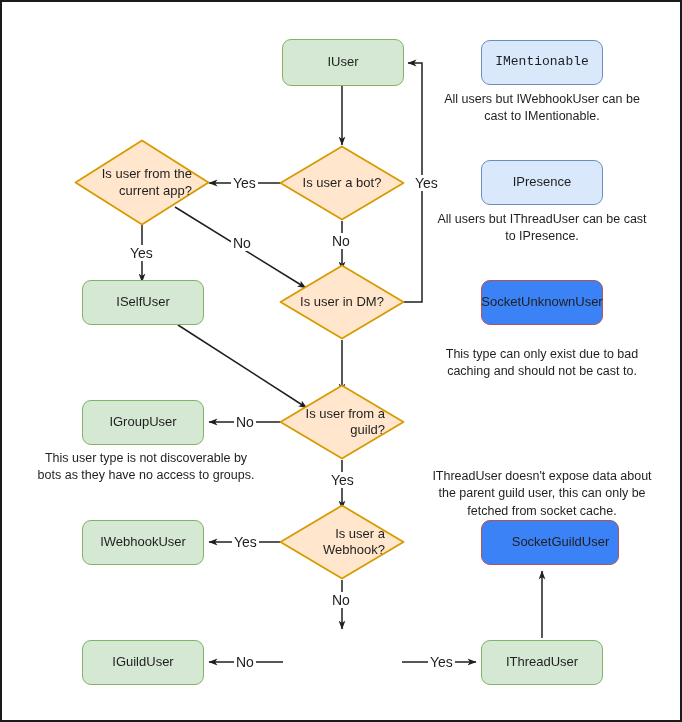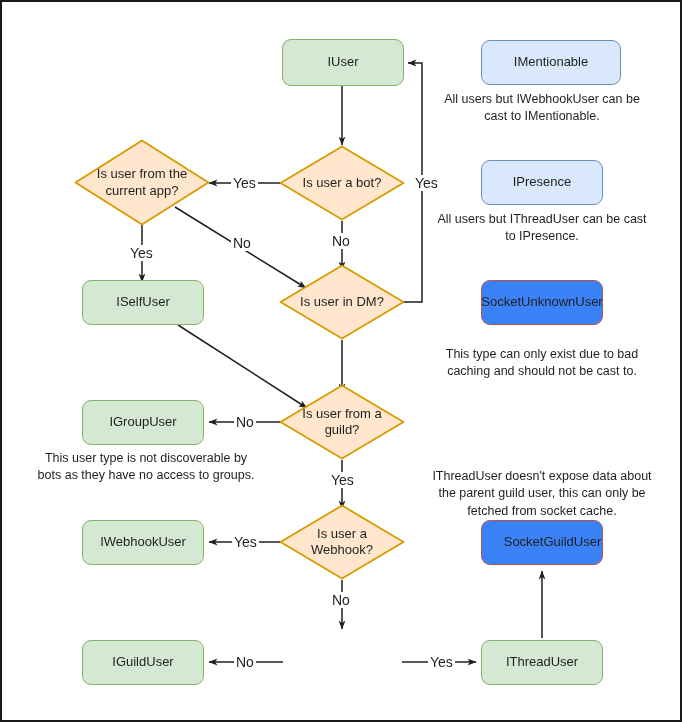--- a/index.html
+++ b/index.html
@@ -24,21 +24,21 @@
     height: 722px;
     pointer-events: none;
   }
   
   .node {
     position: absolute;
     box-sizing: border-box;
     display: flex;
     align-items: center;
     justify-content: center;
-    text-align: center;
+    text-align: right;
     font-size: 13px;
     color: #1f1f1f;
     line-height: 1.25;
     z-index: 3;
   }
   .rect {
     border-radius: 9px;
     border: 1.6px solid;
   }
   .rect.green  { background: #d5e8d4; border-color: #82b366; }
@@ -181,37 +181,37 @@
 
 
   <div class="node rect green" style="left:80px; top:638px; width:122px; height:45px;">
     <span>IGuildUser</span>
   </div>
 
   <div class="node rect green" style="left:479px; top:638px; width:122px; height:45px;">
     <span>IThreadUser</span>
   </div>
 
-  <div class="node rect blue" style="left:479px; top:38px; width:140px; height:45px;">
+  <div class="node rect blue" style="left:479px; top:38px; width:122px; height:45px;font-family:Liberation Mono, monospace;">
     <span>IMentionable</span>
   </div>
   <div class="note" style="left:432px; top:89px; width:216px;">All users but IWebhookUser can be cast to IMentionable.</div>
 
   <div class="node rect blue" style="left:479px; top:158px; width:122px; height:45px;">
     <span>IPresence</span>
   </div>
   <div class="note" style="left:432px; top:209px; width:216px;">All users but IThreadUser can be cast to IPresence.</div>
 
   <div class="node rect red" style="left:479px; top:278px; width:122px; height:45px;">
     <span>SocketUnknownUser</span>
   </div>
   <div class="note" style="left:432px; top:329px; width:216px;margin-top:15px;">This type can only exist due to bad caching and should not be cast to.</div>
 
   <div class="note" style="left:428px; top:466px; width:224px;">IThreadUser doesn't expose data about the parent guild user, this can only be fetched from socket cache.</div>
-  <div class="node rect red" style="left:479px; top:518px; width:122px; height:45px;padding-left:21px;">
+  <div class="node rect red" style="left:479px; top:518px; width:138px; height:45px;padding-left:21px;">
     <span>SocketGuildUser</span>
   </div>
 
   <div class="note" style="left:34px; top:448px; width:220px;">This user type is not discoverable by bots as they have no access to groups.</div>
 
   <div class="elabel" style="left:229px; top:173px;">Yes</div>
   <div class="elabel" style="left:328px; top:231px;">No</div>
   <div class="elabel" style="left:411px; top:173px;">Yes</div>
   <div class="elabel" style="left:126px; top:243px;">Yes</div>
   <div class="elabel" style="left:229px; top:233px;">No</div>

